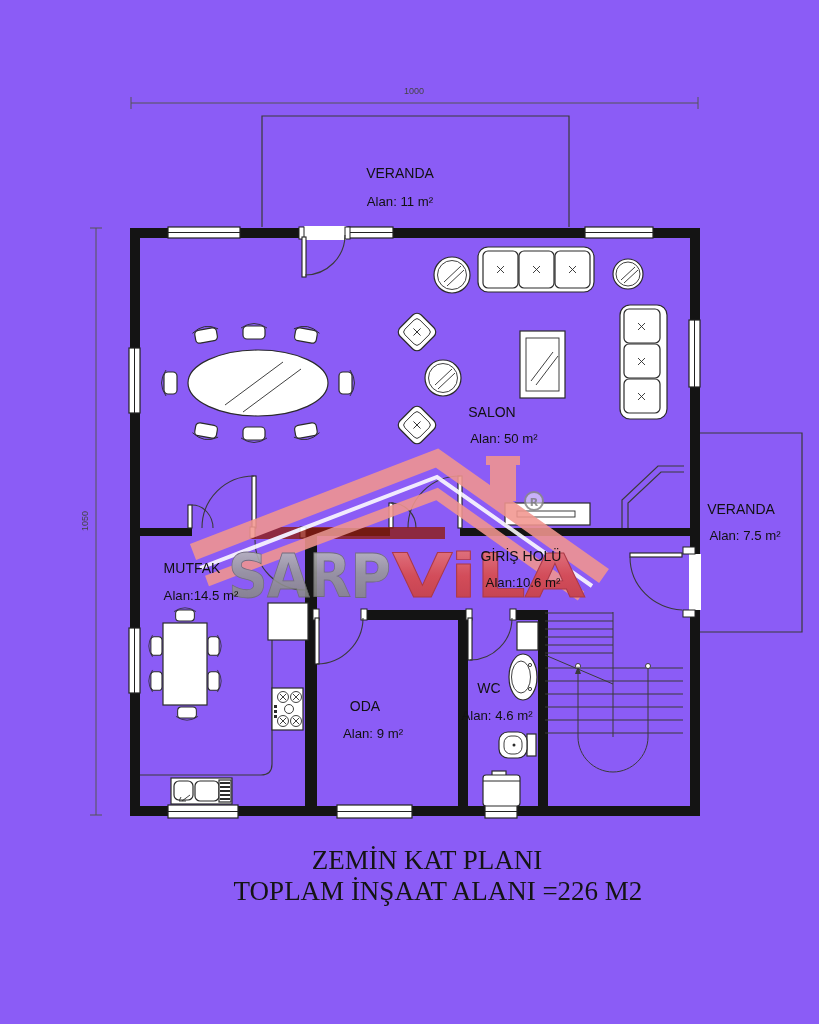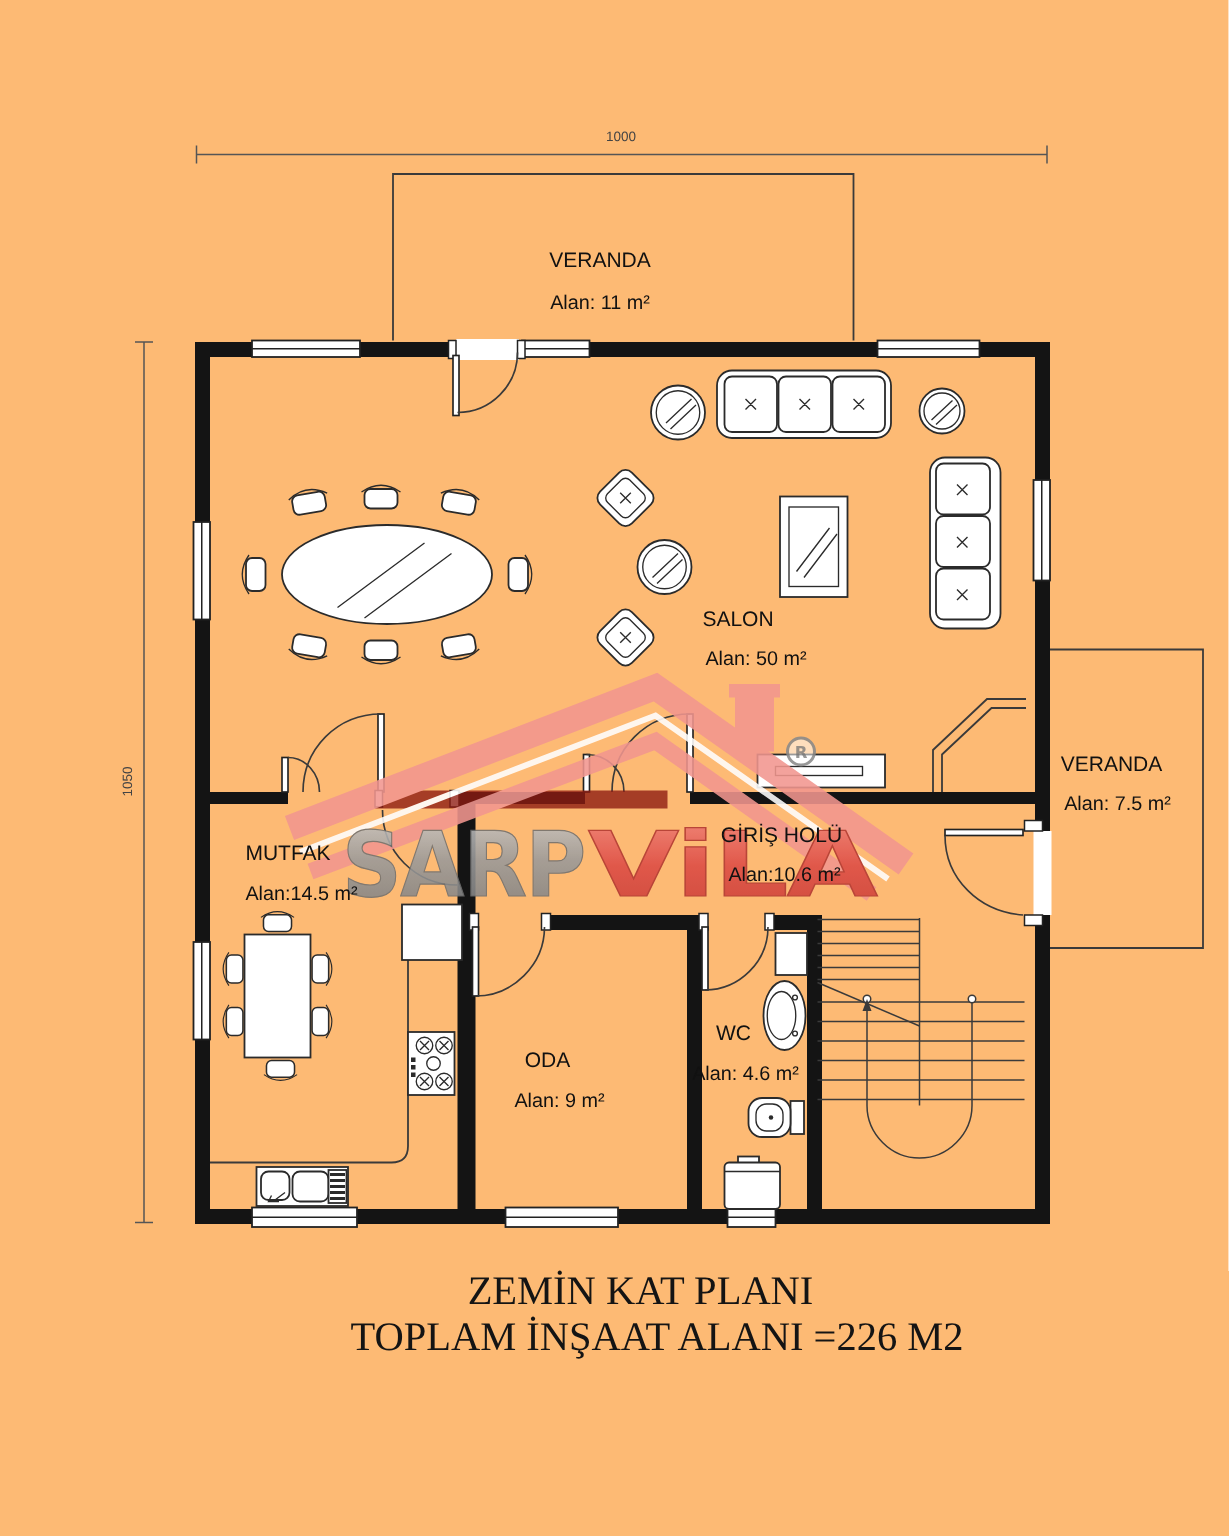--- a/index.html
+++ b/index.html
@@ -1,16 +1,16 @@
 <!DOCTYPE html>
 <html><head>
 <meta charset="utf-8">
 <style>
   html,body{margin:0;padding:0;background:#ffffff;}
-  .page{position:relative;width:819px;height:1024px;background:#fdba74;overflow:hidden;
+  .page{position:relative;width:819px;height:1024px;background:#8b5cf6;overflow:hidden;
         font-family:"Liberation Sans", sans-serif;}
   svg{position:absolute;left:0;top:0;}
   .room-name{font-family:"Liberation Sans", sans-serif;font-size:14px;fill:#111;}
   .room-area{font-family:"Liberation Sans", sans-serif;font-size:13.2px;fill:#111;}
   .dim-text{font-family:"Liberation Sans", sans-serif;font-size:9px;fill:#444;}
   .title-text{font-family:"Liberation Serif", serif;font-size:27px;fill:#141414;}
   .wm-gray{font-family:"DejaVu Sans", sans-serif;font-weight:bold;font-size:60px;letter-spacing:-1px;}
   .wm-red{font-family:"DejaVu Sans", sans-serif;font-weight:bold;font-size:60px;letter-spacing:-1px;}
   .wall{fill:#141414;stroke:none;}
   .thin{stroke:#3a3a3a;stroke-width:1.2;fill:none;}

